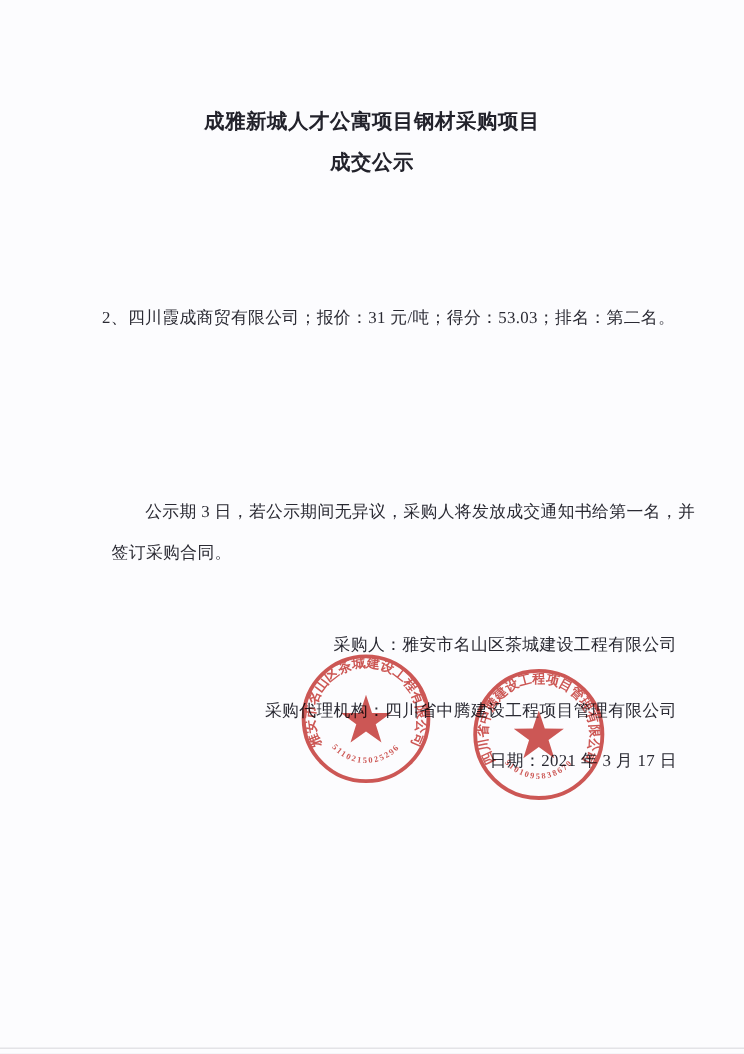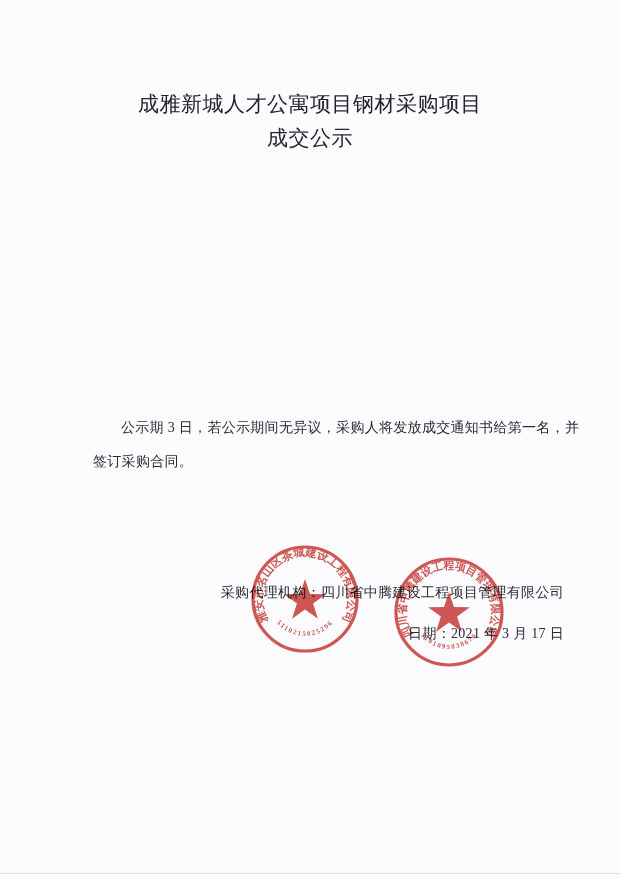--- a/index.html
+++ b/index.html
@@ -11,21 +11,21 @@
   .page{
     position:relative;
     width:620px;height:878px;
     background:#fcfcfe;
     color:#2a2a33;
     overflow:hidden;
   }
   .title-line{
     position:absolute;left:0;width:620px;
     text-align:center;
-    font-size:21px;font-weight:normal;
+    font-size:17px;font-weight:bold;
     letter-spacing:0.5px;
     color:#22222b;
   }
   .t1{top:90px;}
   .t2{top:124px;}
   .body-text{
     font-size:14px;
     line-height:32px;
     letter-spacing:0.3px;
   }
@@ -77,24 +77,26 @@
 </head>
 <body>
 
 <div class="page">
 
   <div class="title-line t1">成雅新城人才公寓项目钢材采购项目</div>
   <div class="title-line t2">成交公示</div>
 
 
   <div class="results body-text">
+    <div class="result-item">2、四川霞成商贸有限公司；报价：31 元/吨；得分：53.03；排名：第二名。</div>
   </div>
 
   <p class="notice body-text">公示期 3 日，若公示期间无异议，采购人将发放成交通知书给第一名，并签订采购合同。</p>
 
+  <div class="sig-line purchaser">采购人：雅安市名山区茶城建设工程有限公司</div>
   <div class="sig-line agency">采购代理机构：四川省中腾建设工程项目管理有限公司</div>
   <div class="sig-line date">日期：2021 年 3 月 17 日</div>
 
   <svg class="stamp stamp-1" width="140" height="140" viewBox="0 0 140 140" color="#c9413d">
     <defs>
       <path id="arcTopA" d="M 34.8,94.7 A 43,43 0 1 1 105.2,94.7" fill="none"></path>
       <path id="arcBotA" d="M 38,88.5 A 37,37 0 0 0 102,88.5" fill="none"></path>
     </defs>
     <circle cx="70" cy="70" r="52" fill="none" stroke="currentColor" stroke-width="3.2"></circle>
     <polygon points="70,50 75,65.1 90.9,65.2 78.1,74.6 82.9,89.8 70,80.5 57.1,89.8 61.9,74.6 49.1,65.2 65,65.1" fill="currentColor"></polygon>

